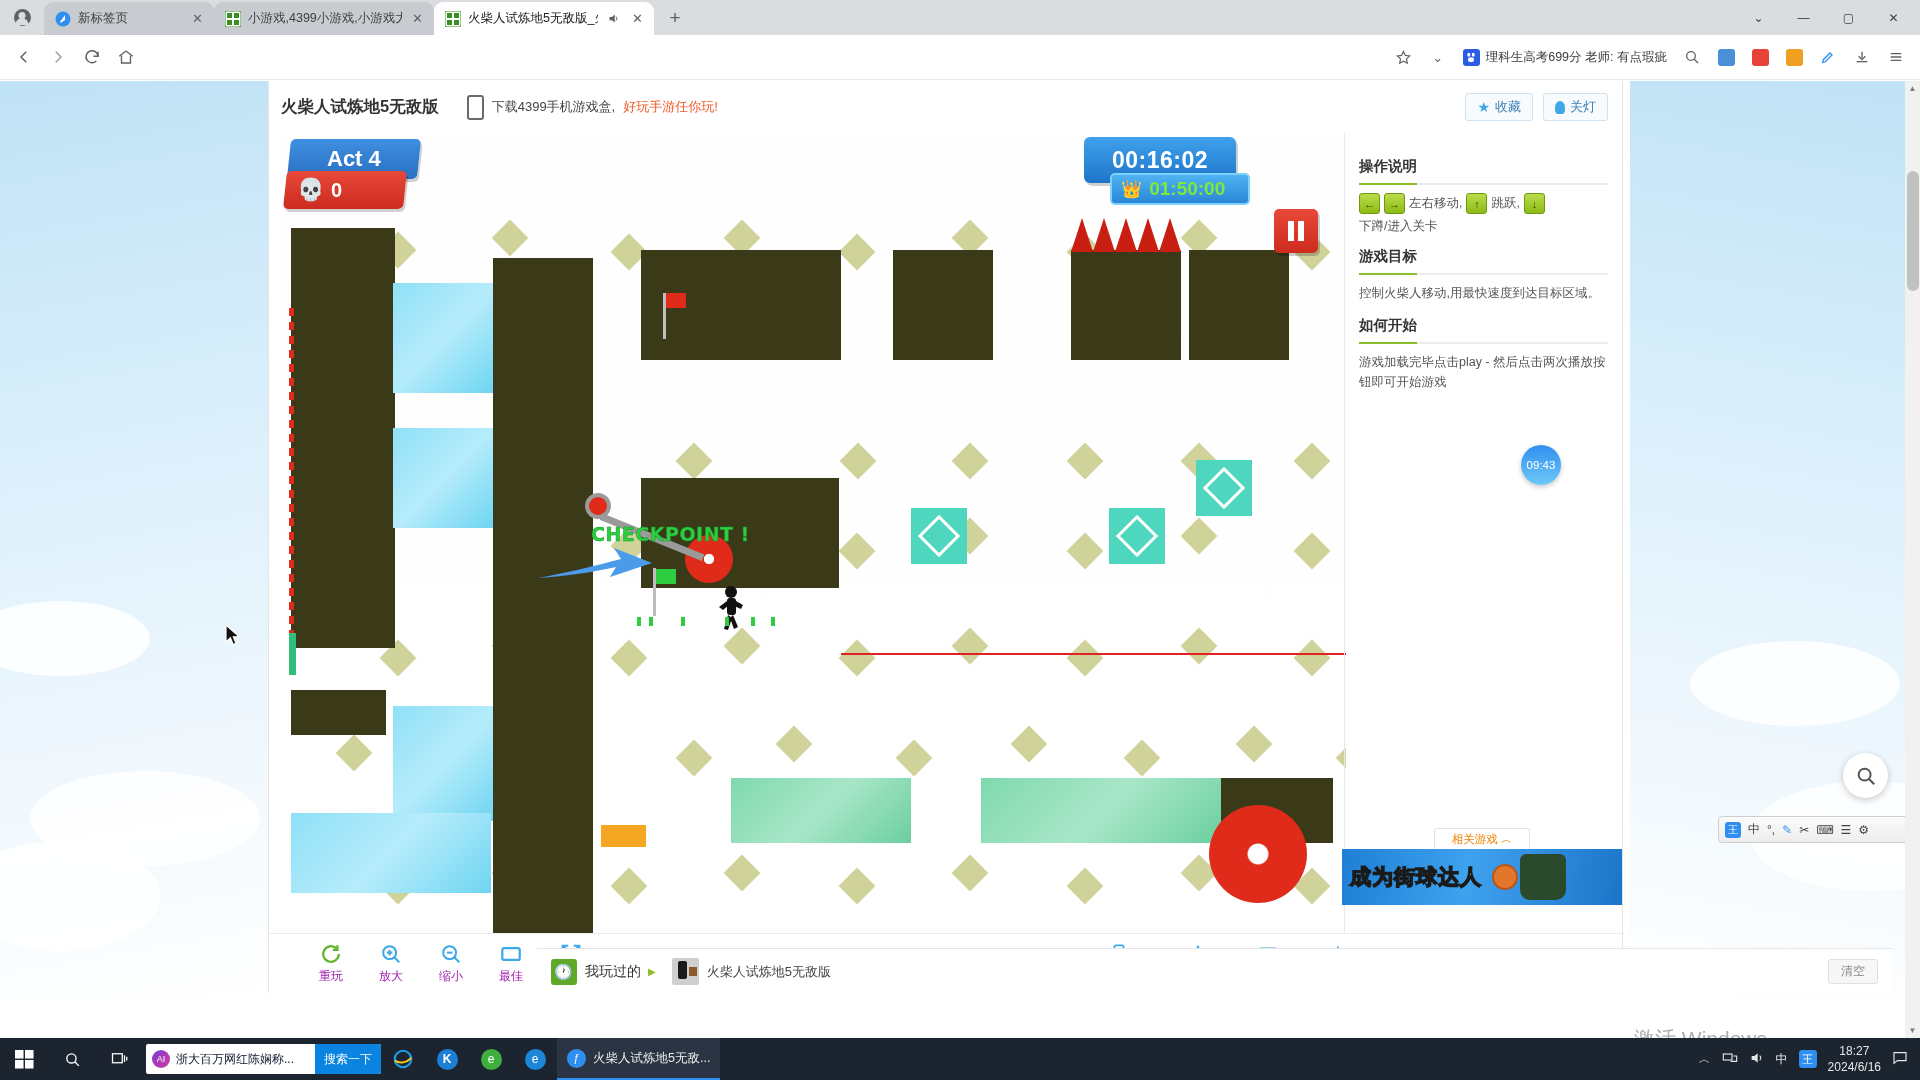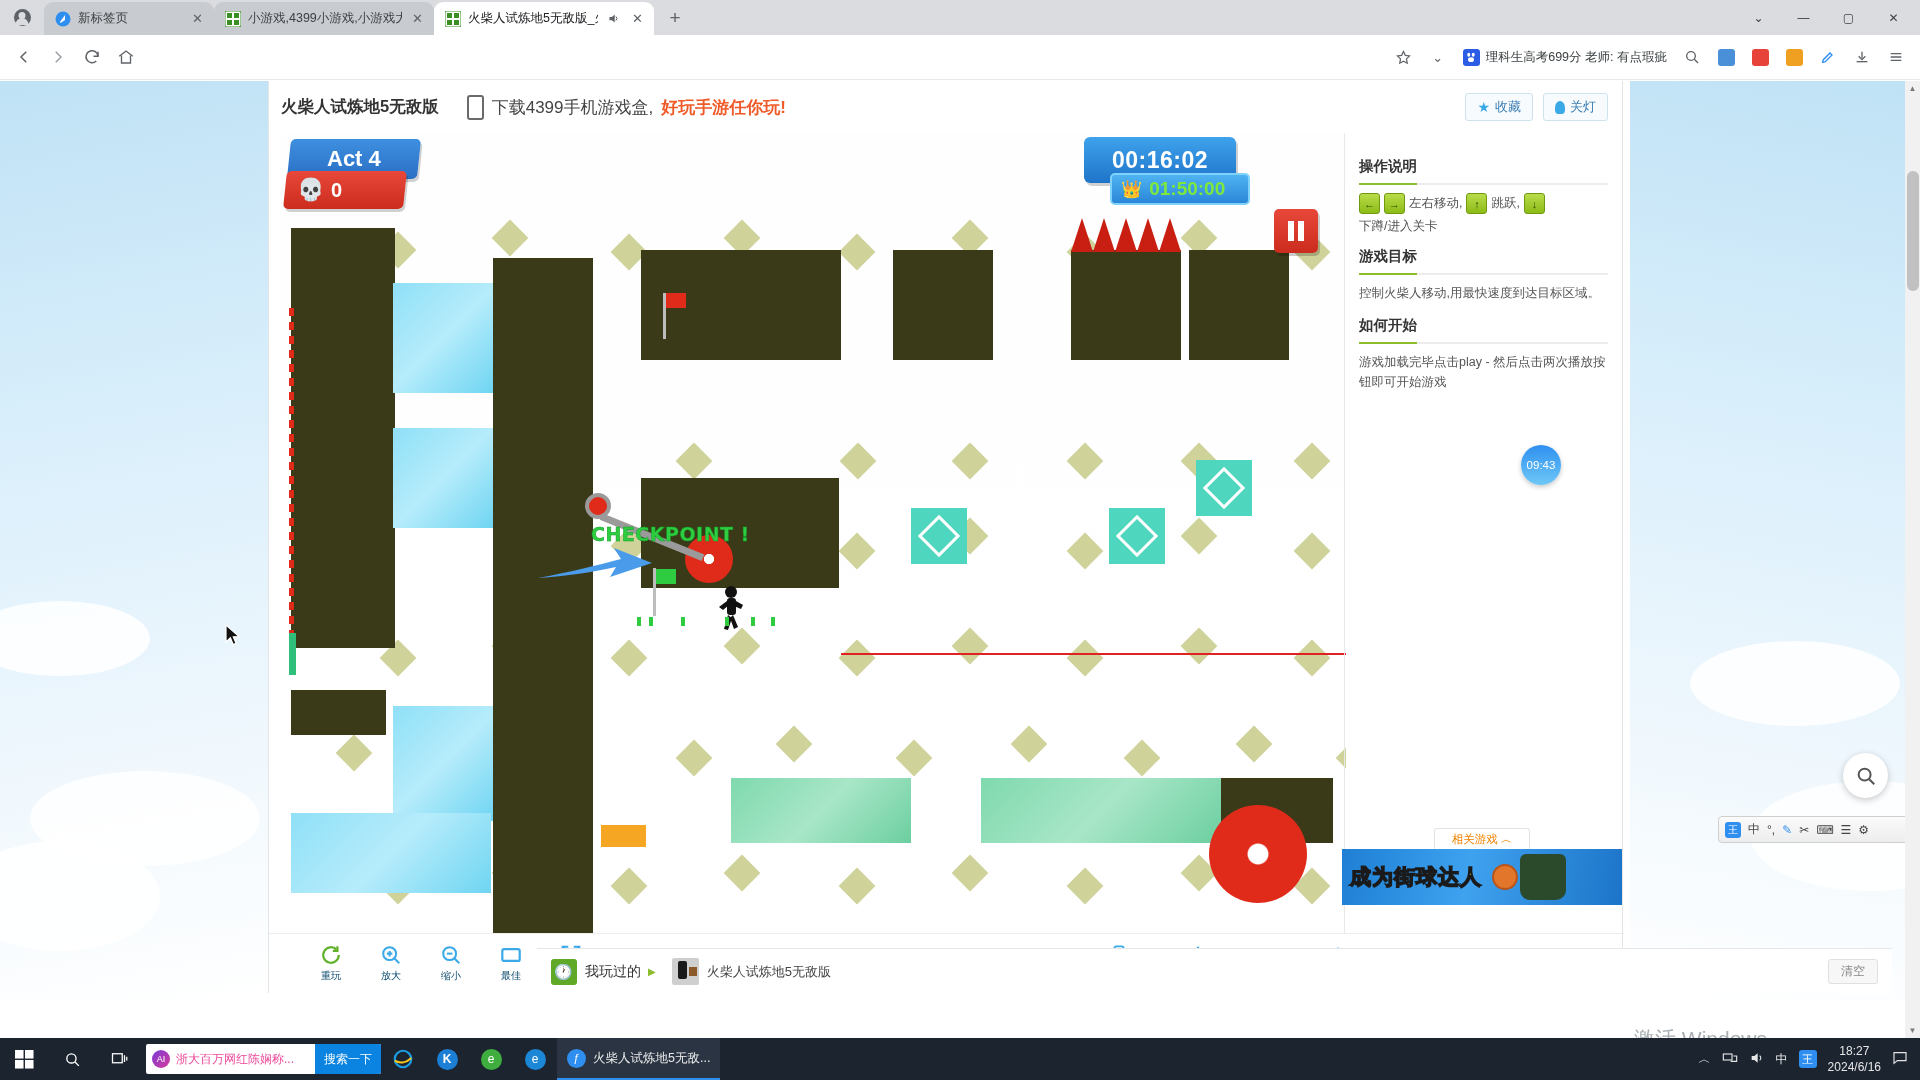--- a/index.html
+++ b/index.html
@@ -90,25 +90,25 @@
   .sky-right{ position:absolute; left:1630px; top:0; width:290px; height:920px;
     background:linear-gradient(190deg,#bfe2f5 0%,#d8eefb 35%,#eef7fd 70%,#ffffff 100%); }
   .cloud{ position:absolute; border-radius:50%; background:rgba(255,255,255,.85); }
 
   .gamepanel{
     position:absolute; left:268px; top:0px; width:1355px; height:912px;
     background:#fff; border-left:1px solid #e4e4e4; border-right:1px solid #e4e4e4;
   }
   .gp-header{ height:52px; display:flex; align-items:center; padding:0 14px 0 12px; }
   .gp-title{ font-size:16.5px; font-weight:bold; color:#333; margin-right:28px; }
-  .gp-dl{ display:flex; align-items:center; gap:8px; font-size:17px; color:#444; }
+  .gp-dl{ display:flex; align-items:center; gap:8px; font-size:13px; color:#444; }
   .phone-ico{
     width:17px;height:25px;border:2px solid #6a6a6a;border-radius:3px;flex:none;
   }
-  .gp-dl .orange{ color:#f05a28; font-weight:bold; }
+  .gp-dl .orange{ color:#f05a28; font-weight:normal; }
   .gp-hdr-right{ margin-left:auto; display:flex; gap:10px; }
   .hbtn{
     display:flex;align-items:center;gap:5px;border:1px solid #cfe3ef;background:#f7fbfd;
     border-radius:3px; padding:4px 11px; font-size:13px; color:#3b7fb5;
   }
   .star-ico{color:#3ba9e8;font-size:14px;}
   .bulb-ico{width:10px;height:13px;background:#3ba9e8;border-radius:50% 50% 35% 35%;}
 
   
   .stage{
@@ -197,21 +197,21 @@
     border:1px solid #6f9a0e; display:inline-flex;align-items:center;justify-content:center;
     color:#2d4a00; font-size:11px; flex:none;
   }
 
   
   .gp-toolbar{
     position:absolute; left:0; bottom:0; width:1355px; height:60px;
     border-top:1px solid #ececec; display:flex; align-items:center; padding:0 26px;
   }
   .tool{ width:60px; display:flex; flex-direction:column; align-items:center; gap:3px; }
-  .tool .tlbl{ font-size:10px; color:#0c4a6e; }
+  .tool .tlbl{ font-size:12px; color:#a21caf; }
   .tools-left{ display:flex; gap:0px; margin-left:6px; }
   .tools-right{ display:flex; gap:10px; margin-left:auto; margin-right:230px; }
 
   
   .related-tab{
     position:absolute; right:92px; bottom:84px; width:96px;height:21px;
     border:1px solid #e3e3e3; border-bottom:none; background:#fff;
     display:flex;align-items:center;justify-content:center;gap:3px;
     font-size:11.5px;color:#f08200;border-radius:3px 3px 0 0;
   }
@@ -281,21 +281,21 @@
   #taskbar{
     position:absolute; left:0; bottom:0; width:1920px; height:42px;
     background:#1c2430; display:flex; align-items:center; color:#fff;
   }
   .tb-btn{ width:48px;height:42px;display:flex;align-items:center;justify-content:center;}
   .tb-search{
     width:235px;height:30px;background:#fff;border-radius:2px;display:flex;align-items:center;
     margin-left:2px; overflow:hidden;
   }
   .tb-search .sico{width:18px;height:18px;border-radius:50%;background:linear-gradient(135deg,#7a3bd6,#d63b9b);color:#fff;font-size:9px;display:flex;align-items:center;justify-content:center;margin:0 6px;flex:none;}
-  .tb-search .stxt{flex:1;font-size:12px;color:#ec4899;white-space:nowrap;overflow:hidden;}
+  .tb-search .stxt{flex:1;font-size:12px;color:#0f172a;white-space:nowrap;overflow:hidden;}
   .tb-search .sgo{background:#0a84e0;color:#fff;font-size:12px;padding:0 9px;height:30px;display:flex;align-items:center;flex:none;}
   .tb-app{ width:44px;height:42px;display:flex;align-items:center;justify-content:center;}
   .tb-app-wide{
     height:42px;display:flex;align-items:center;gap:7px;padding:0 10px;
     background:#2a3442; border-bottom:2px solid #2f8ff0; font-size:12.5px; color:#eaeaea;
     max-width:210px; white-space:nowrap; overflow:hidden;
   }
   .tb-tray{ margin-left:auto;display:flex;align-items:center;gap:11px;padding-right:12px;font-size:12px;color:#e6e6e6;}
   .tb-clock{ text-align:center;line-height:1.35;font-size:12px;}
 </style>

